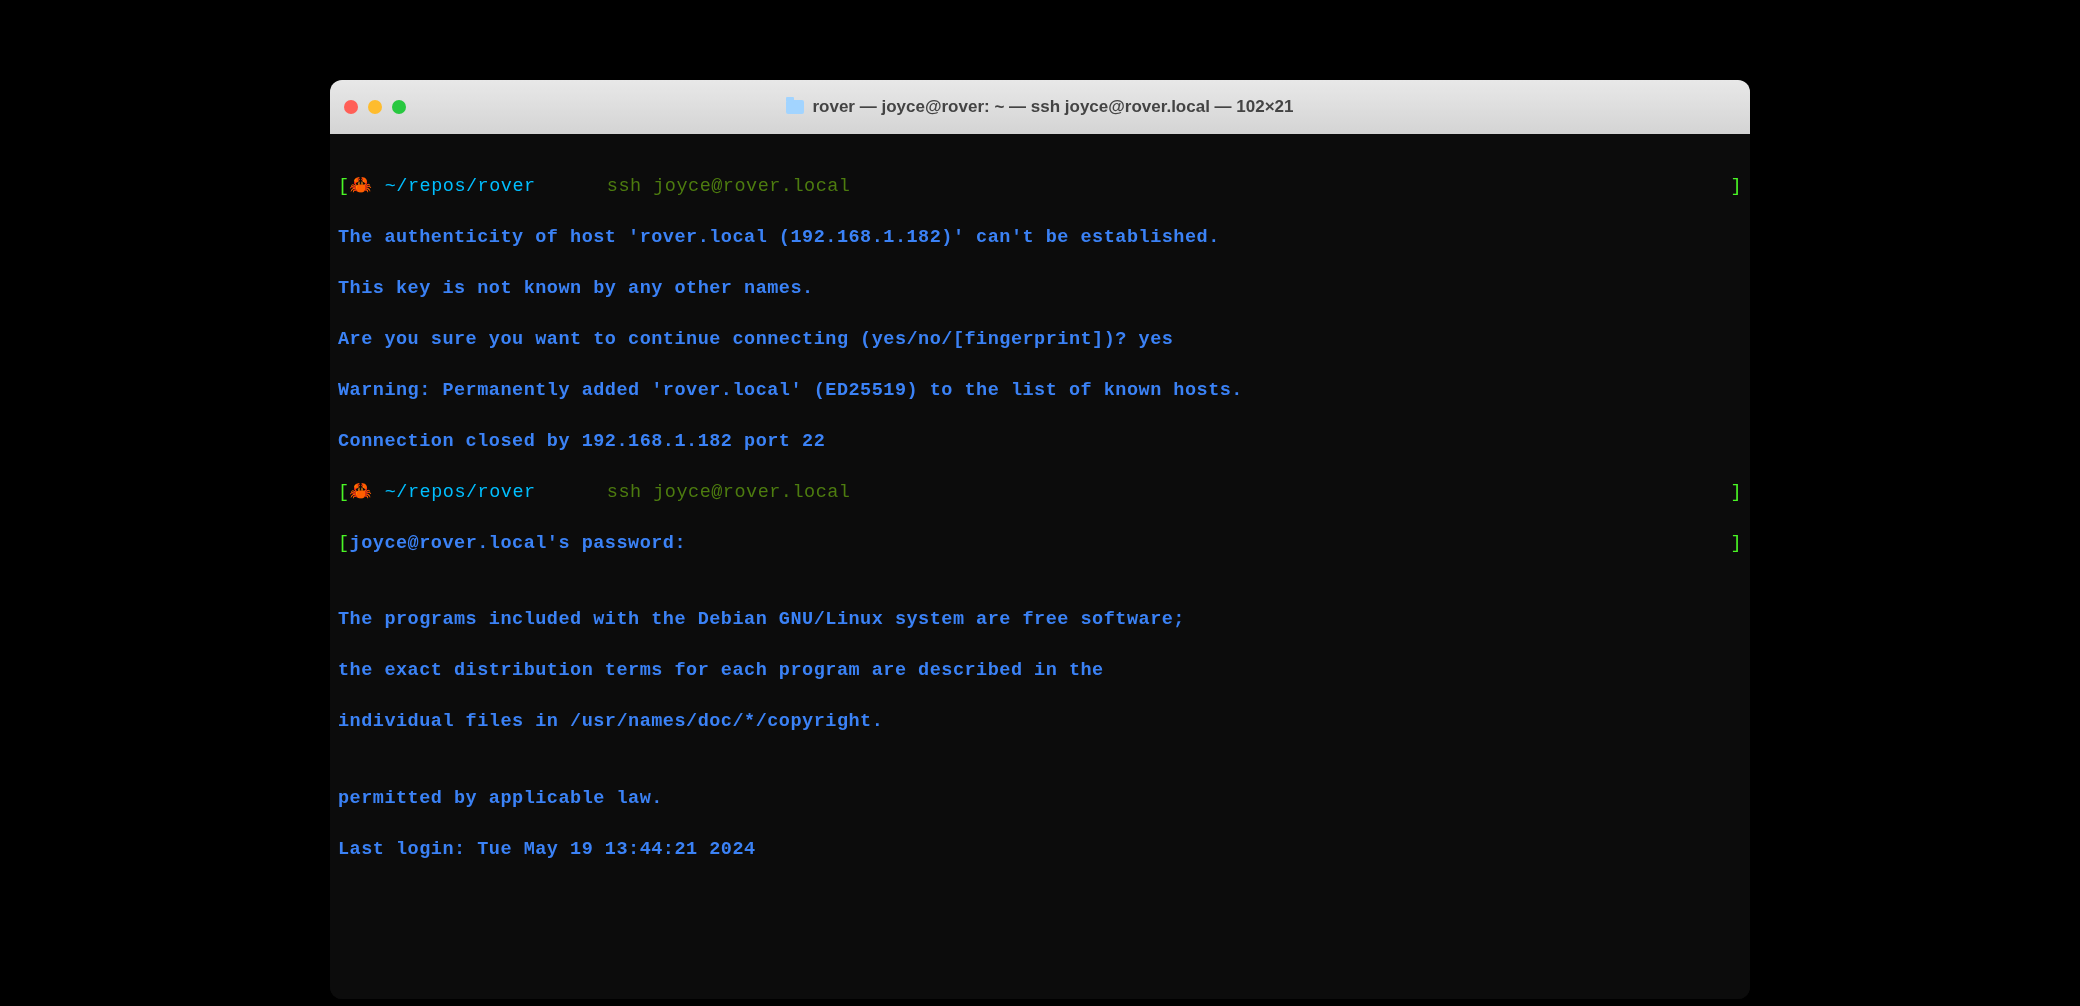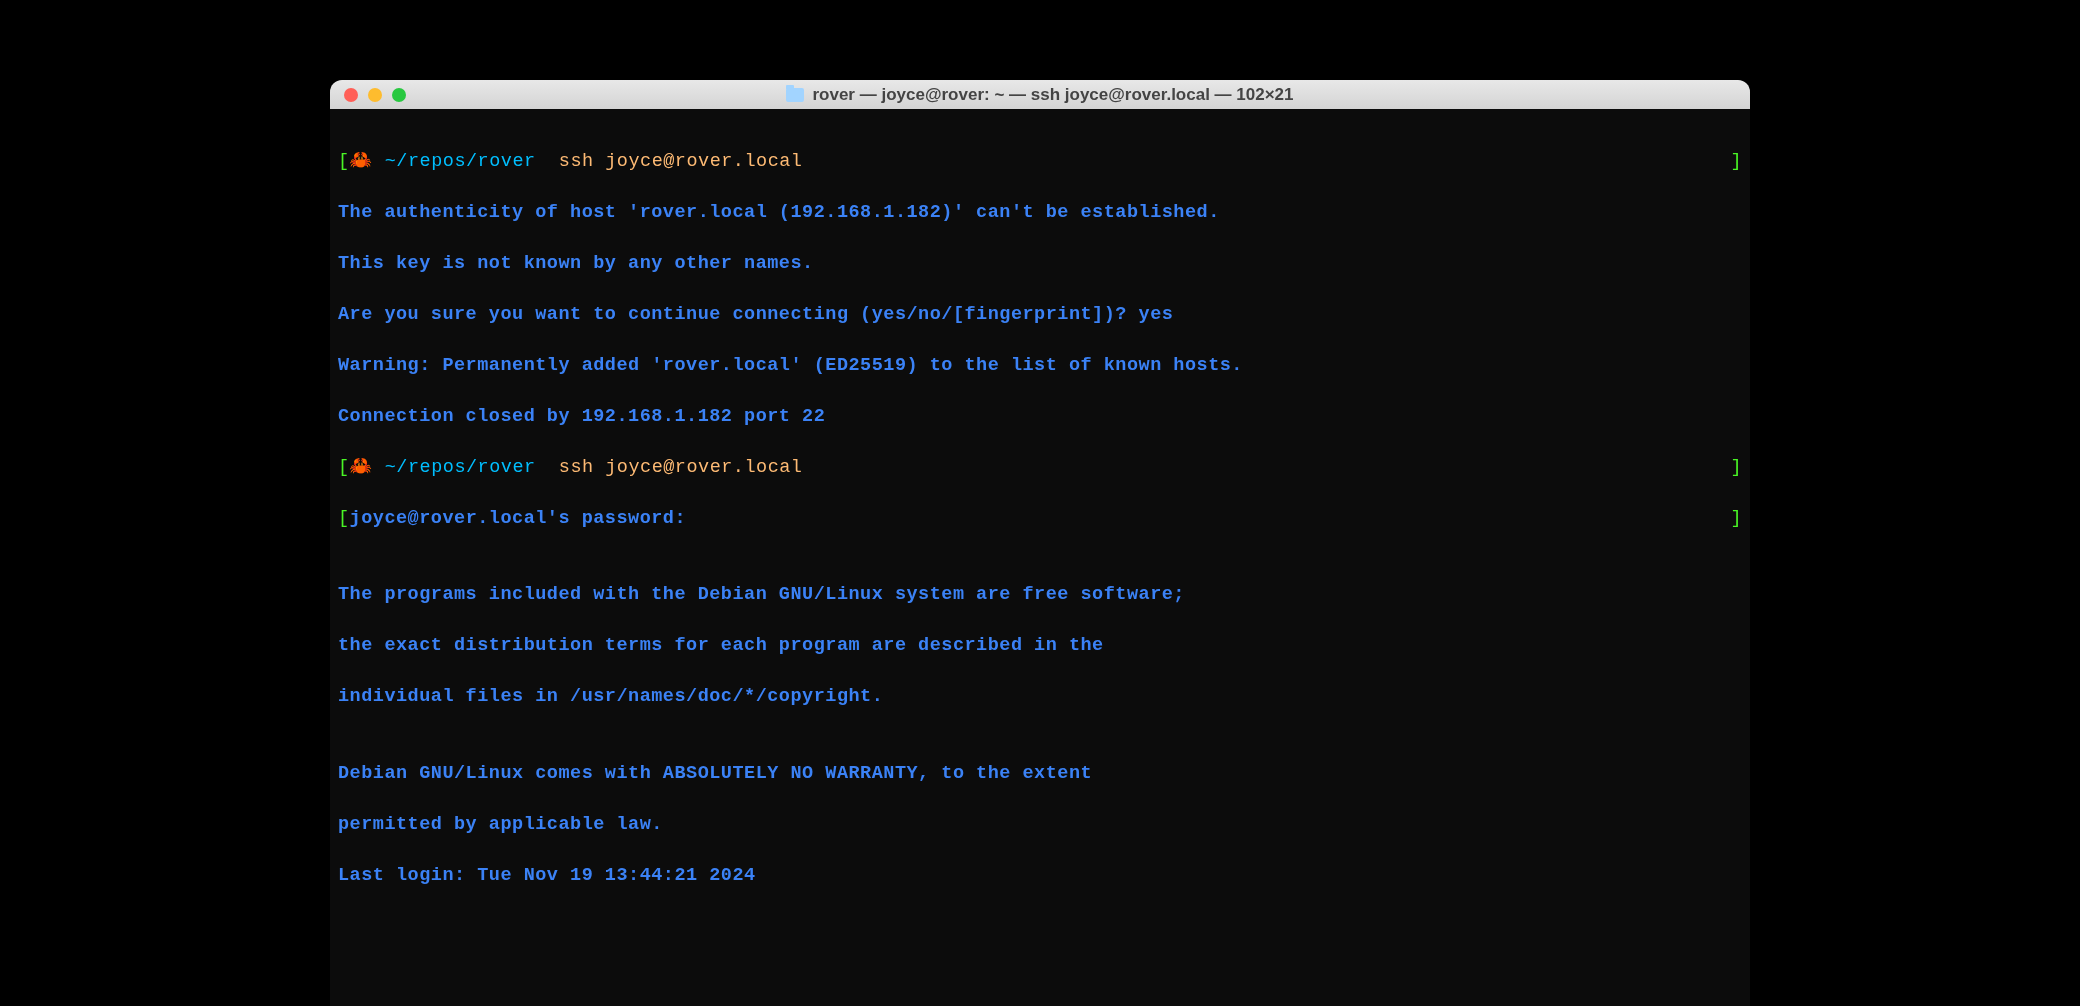--- a/index.html
+++ b/index.html
@@ -18,21 +18,21 @@
       font-family: "SF Mono", Menlo, Monaco, "Courier New", monospace;
     }
     .window {
       width: 1420px;
       background: #0c0c0c;
       border-radius: 12px;
       overflow: hidden;
       box-shadow: 0 20px 60px rgba(0,0,0,0.8);
     }
     .titlebar {
-      height: 29px;
+      height: 54px;
       background: linear-gradient(#e8e8e8, #d4d4d4);
       display: flex;
       align-items: center;
       padding: 0 14px;
       position: relative;
     }
     .traffic-lights {
       display: flex;
       gap: 10px;
       position: absolute;
@@ -82,21 +82,21 @@
       letter-spacing: 0.5px;
       color: #4af626;
       white-space: pre;
     }
     .line {
       display: block;
     }
     .bracket { color: #4af626; }
     .crab { color: #ff6347; }
     .cwd { color: #00bfff; }
-    .cmd { color: #fdba74; }
+    .cmd { color: #4d7c0f; margin-left: 48px; }
     .output { color: #3b82f6; font-weight: bold; }
     .right-bracket {
       color: #4af626;
       float: right;
     }
   </style>
 </head>
 <body>
 
 <div class="window">
@@ -119,18 +119,17 @@
 <span class="line output">Are you sure you want to continue connecting (yes/no/[fingerprint])? yes</span>
 <span class="line output">Warning: Permanently added 'rover.local' (ED25519) to the list of known hosts.</span>
 <span class="line output">Connection closed by 192.168.1.182 port 22</span>
 <span class="line"><span class="bracket">[</span><span class="crab">🦀</span> <span class="cwd">~/repos/rover</span>  <span class="cmd">ssh joyce@rover.local</span><span class="right-bracket">]</span></span>
 <span class="line"><span class="bracket">[</span><span class="output">joyce@rover.local's password:</span><span class="right-bracket">]</span></span>
 <span class="line output"></span>
 <span class="line output">The programs included with the Debian GNU/Linux system are free software;</span>
 <span class="line output">the exact distribution terms for each program are described in the</span>
 <span class="line output">individual files in /usr/names/doc/*/copyright.</span>
 <span class="line output"></span>
-<span class="line output">Debian GNU/Linux comes with ABSOLUTELY NO WARRANTY, to the extent</span>
 <span class="line output">permitted by applicable law.</span>
-<span class="line output">Last login: Tue Nov 19 13:44:21 2024</span>
+<span class="line output">Last login: Tue May 19 13:44:21 2024</span>
 
   </div>
 </div>
 
 </body></html>

